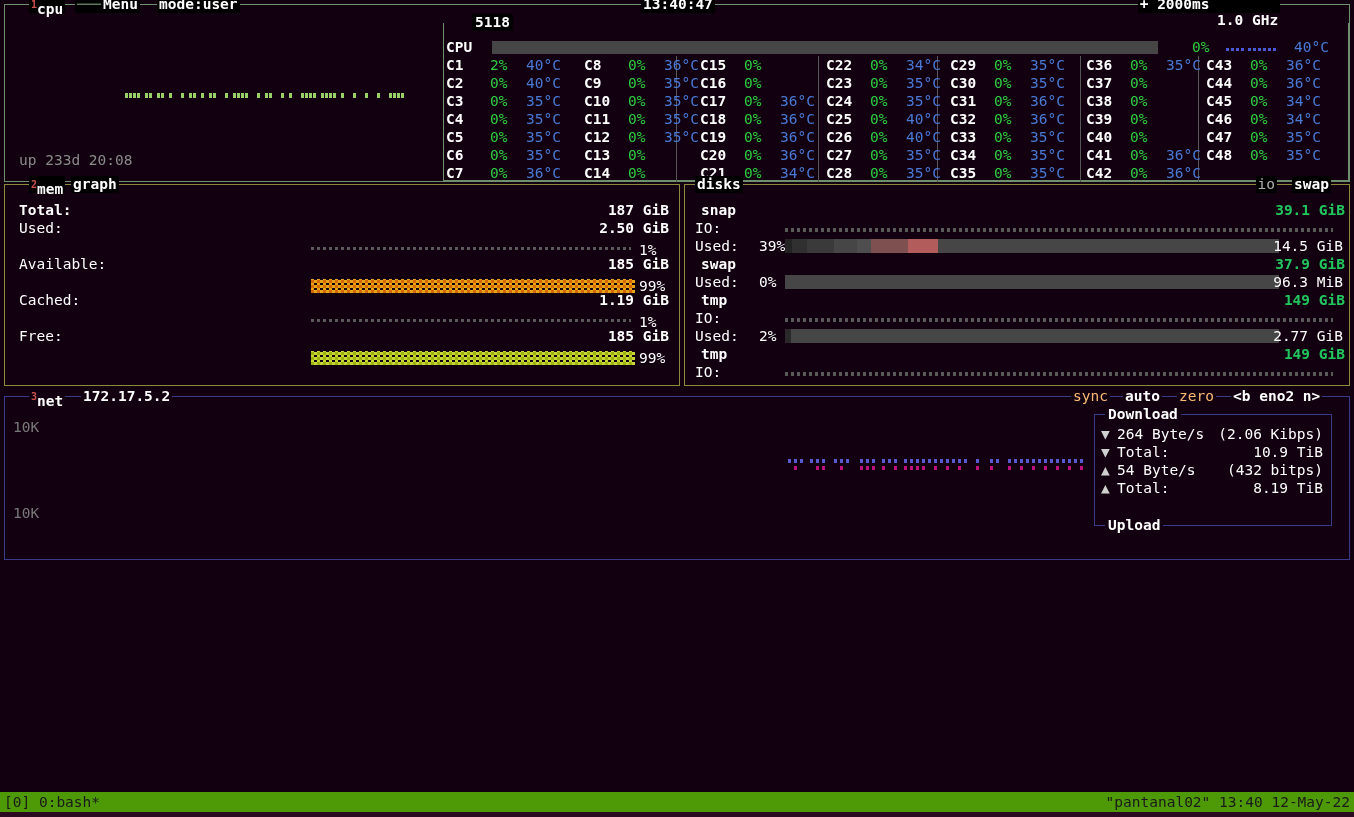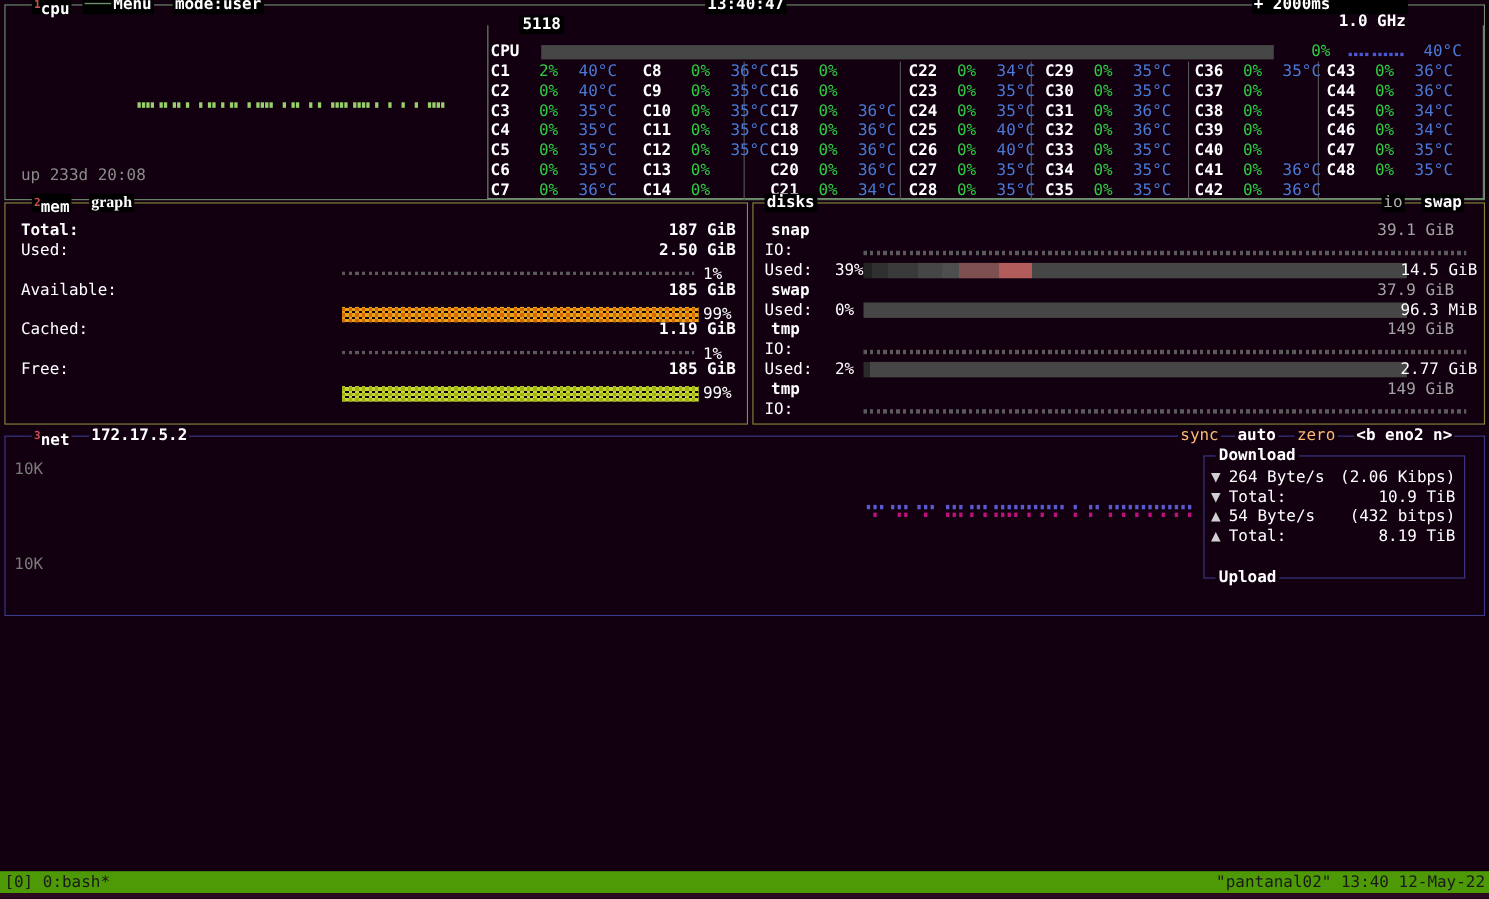--- a/index.html
+++ b/index.html
@@ -80,21 +80,21 @@
   .mem-bar-row { position: absolute; height: 18px; line-height: 18px;
                  font-size: 14.5px; white-space: nowrap; }
   .mem-bar-row .mpct { position: absolute; left: 328px; color: #ffffff; }
   .mem-bar { position: absolute; left: 0; top: 2px; height: 14px; }
 
   
   #disk-panel { left: 684px; top: 184px; width: 666px; height: 202px; }
   .disk-name-row { position: absolute; height: 18px; line-height: 18px;
                    font-size: 14.5px; width: 100%; white-space: nowrap; }
   .disk-name-row .dn { position: absolute; left: 16px; color: #ffffff; font-weight: bold; }
-  .disk-name-row .dv { position: absolute; right: 27px; color: #a3a3a3; font-weight: normal; }
+  .disk-name-row .dv { position: absolute; right: 4px; color: #22c55e; font-weight: bold; }
   .disk-name-row .dash { position: absolute; left: 6px; right: 6px; top: 9px;
                          height: 1px; background: #4a4a4a; z-index: -1; }
   .disk-io-row { position: absolute; height: 18px; line-height: 18px;
                  font-size: 14.5px; width: 100%; white-space: nowrap; }
   .disk-io-row .dio { position: absolute; left: 10px; color: #ffffff; }
   .disk-io-graph { position: absolute; left: 100px; right: 16px; top: 9px; height: 4px; }
   .disk-used-row { position: absolute; height: 18px; line-height: 18px;
                    font-size: 14.5px; width: 100%; white-space: nowrap; }
   .disk-used-row .du  { position: absolute; left: 10px; color: #ffffff; }
   .disk-used-row .dup { position: absolute; left: 74px; color: #ffffff; }
@@ -501,21 +501,21 @@
         <span class="cn">C48</span>
         <span class="cp">0%</span>
         <span class="ct">35°C</span>
       </div>
     </div>
 
   <div class="panel yellow" id="mem-panel">
     <div class="title" style="left:24px;">
       <span class="num">2</span><span>mem</span>
     </div>
-    <div class="title" style="left:76px;font-family:Liberation Serif, serif;">
+    <div class="title" style="left:66px;">
       <span>graph</span>
     </div>
     <div id="mem-rows">
         <div class="mem-row" style="top: 16px;">
           <span class="ml b">Total:</span>
           <span class="mv">187 GiB</span>
         </div>
         <div class="mem-row" style="top: 34px;">
           <span class="dash"></span>
           <span class="ml">Used:</span>

